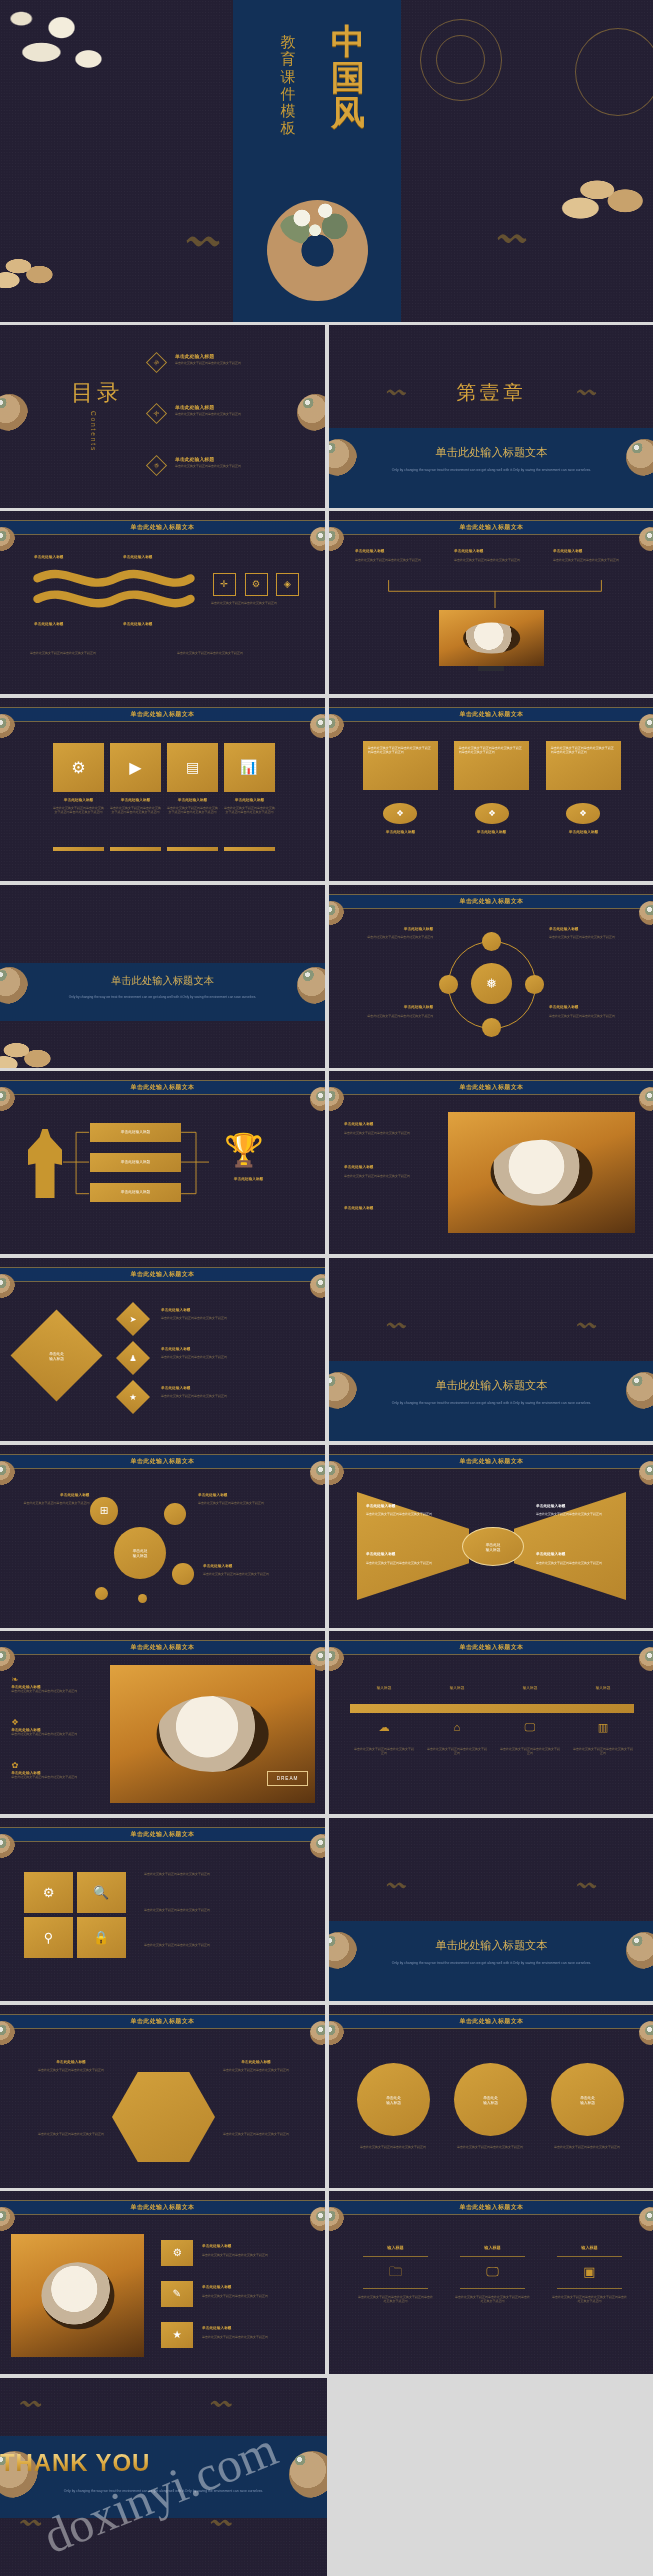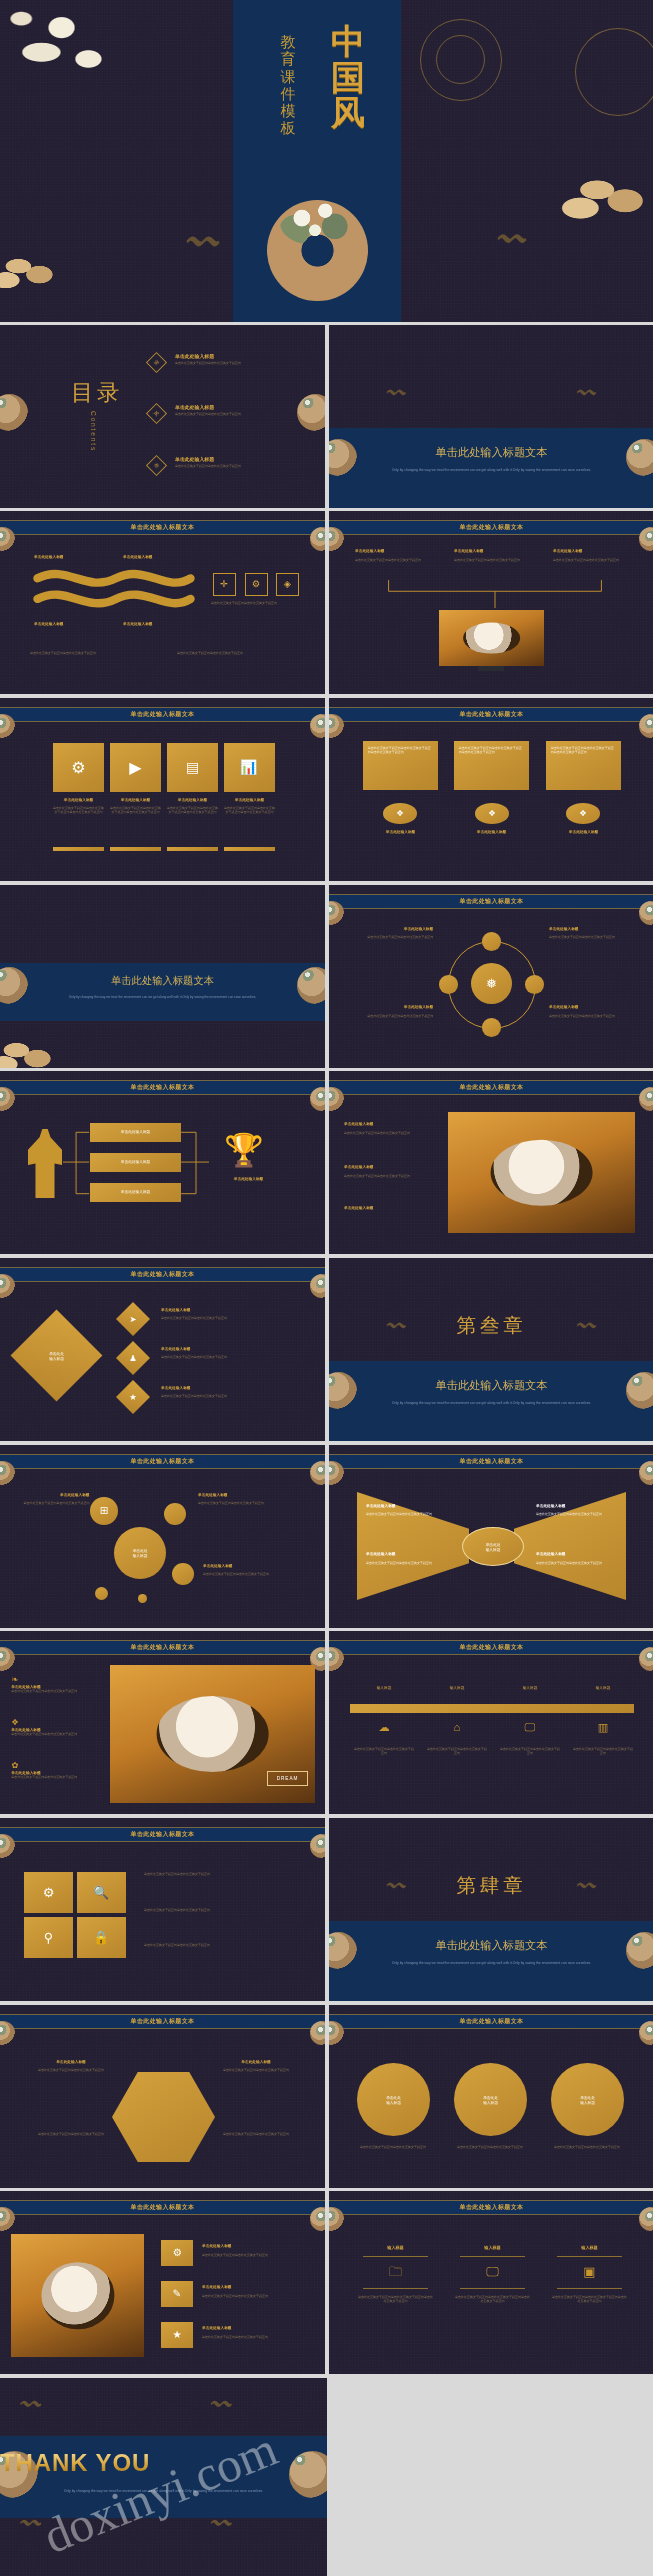--- a/index.html
+++ b/index.html
@@ -124,20 +124,21 @@
     </div>
     <div style="position:absolute;left:149px;top:131px;width:159px;">
       <div class="chs" style="position:absolute;left:0;top:1.9px;width:13px;height:13px;border:0.9px solid #b08a33;transform:rotate(45deg);font-size:4.7px;color:#d0a03b;text-align:center;line-height:13px;">叁</div>
       <div class="ttl chs" style="margin-left:26px;">单击此处输入标题</div>
       <div class="bd chs" style="margin-left:26px;margin-top:1.9px;">单击此处更换文字起正同单击此处更换文字起正同</div>
     </div>
   </div>
 
   <div class="slide" style="left:329px;top:325px;">
     <div class="tex"></div>
+    <div class="chs" style="position:absolute;left:0;right:0;top:54px;text-align:center;font-size:19.6px;color:#d5a33c;letter-spacing:3.7px;">第壹章</div>
     <div class="swirl" style="left:58px;top:58px;">〰</div>
     <div class="swirl" style="right:58px;top:58px;">〰</div>
     <div class="navy" style="position:absolute;left:0;right:0;top:103px;height:80px;">
       <div class="corner l" style="top:11.2px;width:37px;height:37px;"></div>
       <div class="corner r" style="top:11.2px;width:37px;height:37px;"></div>
       <div class="chs" style="position:absolute;left:0;right:0;top:17px;text-align:center;font-size:11.2px;color:#d9b257;">单击此处输入标题文本</div>
       <div style="position:absolute;left:49px;right:49px;top:39px;text-align:center;font-size:3.4px;color:#7e93b3;line-height:1.8;">Only by changing the way we treat the environment can we get along well with it.Only by saving the environment can save ourselves.</div>
     </div>
   </div>
 
@@ -333,21 +334,20 @@
     <div class="ttl chs" style="position:absolute;left:161px;top:49px;font-size:3.7px;">单击此处输入标题</div>
     <div class="bd chs" style="position:absolute;left:161px;top:58px;width:149px;">单击此处更换文字起正同单击此处更换文字起正同</div>
     <div class="ttl chs" style="position:absolute;left:161px;top:88px;font-size:3.7px;">单击此处输入标题</div>
     <div class="bd chs" style="position:absolute;left:161px;top:97px;width:149px;">单击此处更换文字起正同单击此处更换文字起正同</div>
     <div class="ttl chs" style="position:absolute;left:161px;top:127px;font-size:3.7px;">单击此处输入标题</div>
     <div class="bd chs" style="position:absolute;left:161px;top:136px;width:149px;">单击此处更换文字起正同单击此处更换文字起正同</div>
   </div>
 
   <div class="slide" style="left:329px;top:1258px;">
     <div class="tex"></div>
-    <div class="chs" style="position:absolute;left:0;right:0;top:54px;text-align:center;font-size:19.6px;color:#d5a33c;letter-spacing:3.7px;">第叁章</div>
     <div class="swirl" style="left:58px;top:58px;">〰</div>
     <div class="swirl" style="right:58px;top:58px;">〰</div>
     <div class="navy" style="position:absolute;left:0;right:0;top:103px;height:80px;">
       <div class="corner l" style="top:11.2px;width:37px;height:37px;"></div>
       <div class="corner r" style="top:11.2px;width:37px;height:37px;"></div>
       <div class="chs" style="position:absolute;left:0;right:0;top:17px;text-align:center;font-size:11.2px;color:#d9b257;">单击此处输入标题文本</div>
       <div style="position:absolute;left:49px;right:49px;top:39px;text-align:center;font-size:3.4px;color:#7e93b3;line-height:1.8;">Only by changing the way we treat the environment can we get along well with it.Only by saving the environment can save ourselves.</div>
     </div>
   </div>
 
@@ -465,21 +465,20 @@
     <div style="position:absolute;left:144px;top:90px;width:168px;">
       <div class="bd chs">单击此处更换文字起正同单击此处更换文字起正同</div>
     </div>
     <div style="position:absolute;left:144px;top:125px;width:168px;">
       <div class="bd chs">单击此处更换文字起正同单击此处更换文字起正同</div>
     </div>
   </div>
 
   <div class="slide" style="left:329px;top:1818px;">
     <div class="tex"></div>
-    <div class="chs" style="position:absolute;left:0;right:0;top:54px;text-align:center;font-size:19.6px;color:#d5a33c;letter-spacing:3.7px;">第肆章</div>
     <div class="swirl" style="left:58px;top:58px;">〰</div>
     <div class="swirl" style="right:58px;top:58px;">〰</div>
     <div class="navy" style="position:absolute;left:0;right:0;top:103px;height:80px;">
       <div class="corner l" style="top:11.2px;width:37px;height:37px;"></div>
       <div class="corner r" style="top:11.2px;width:37px;height:37px;"></div>
       <div class="chs" style="position:absolute;left:0;right:0;top:17px;text-align:center;font-size:11.2px;color:#d9b257;">单击此处输入标题文本</div>
       <div style="position:absolute;left:49px;right:49px;top:39px;text-align:center;font-size:3.4px;color:#7e93b3;line-height:1.8;">Only by changing the way we treat the environment can we get along well with it.Only by saving the environment can save ourselves.</div>
     </div>
   </div>
 

